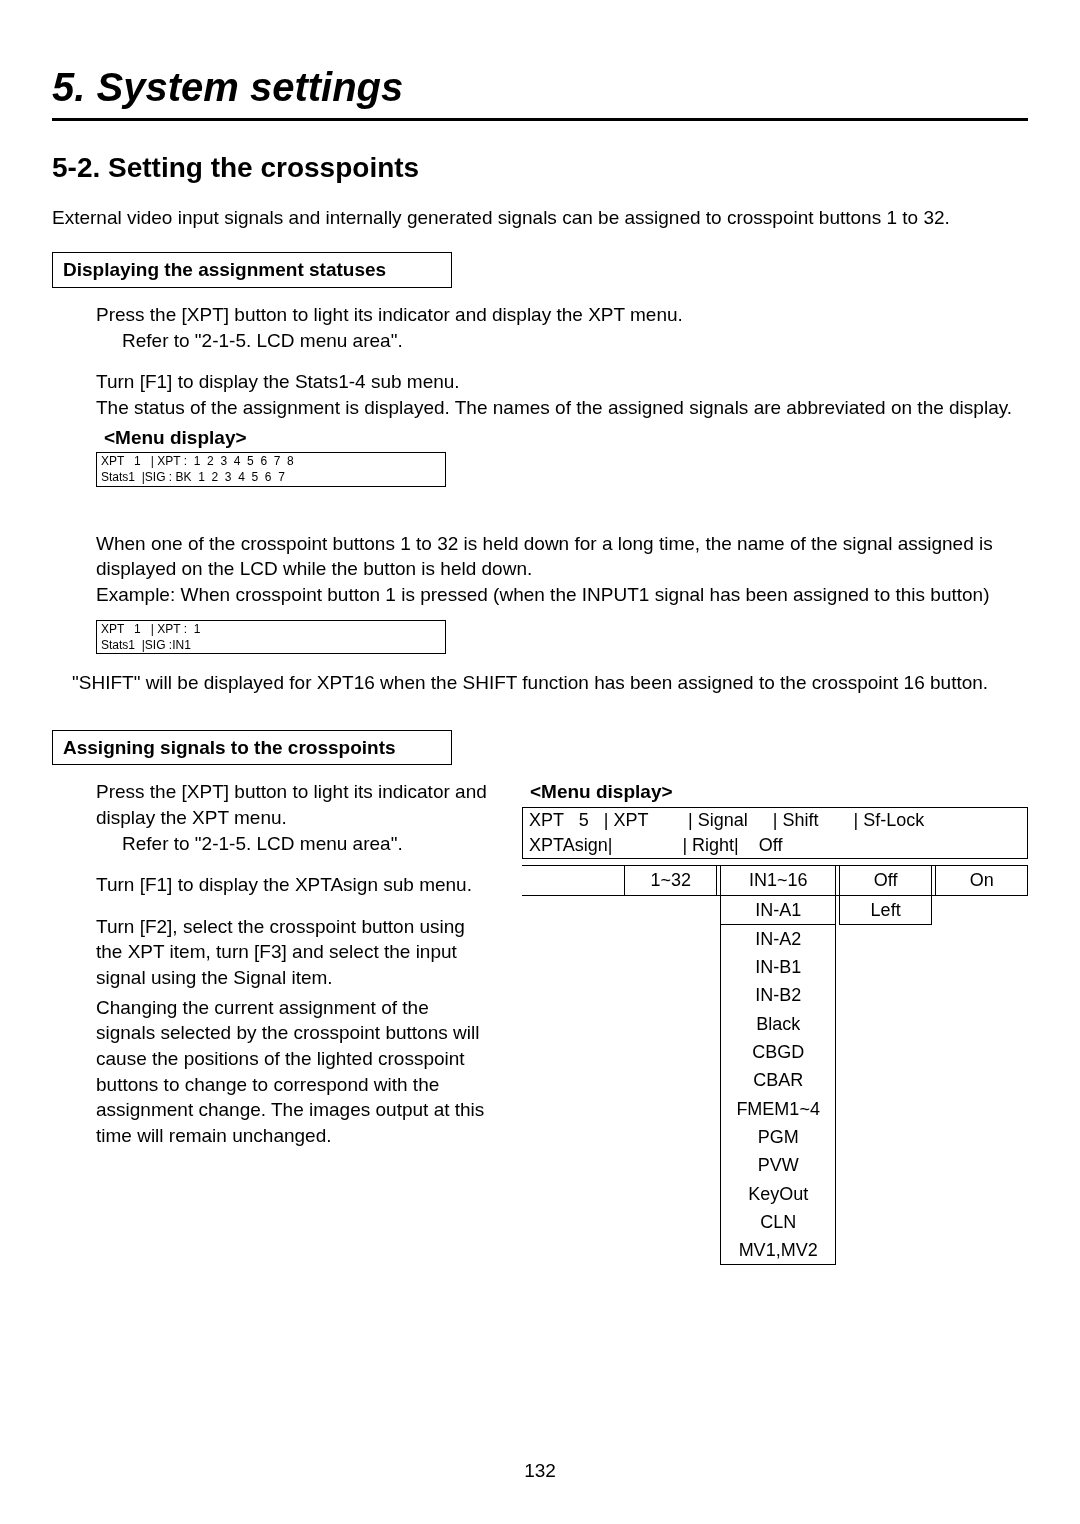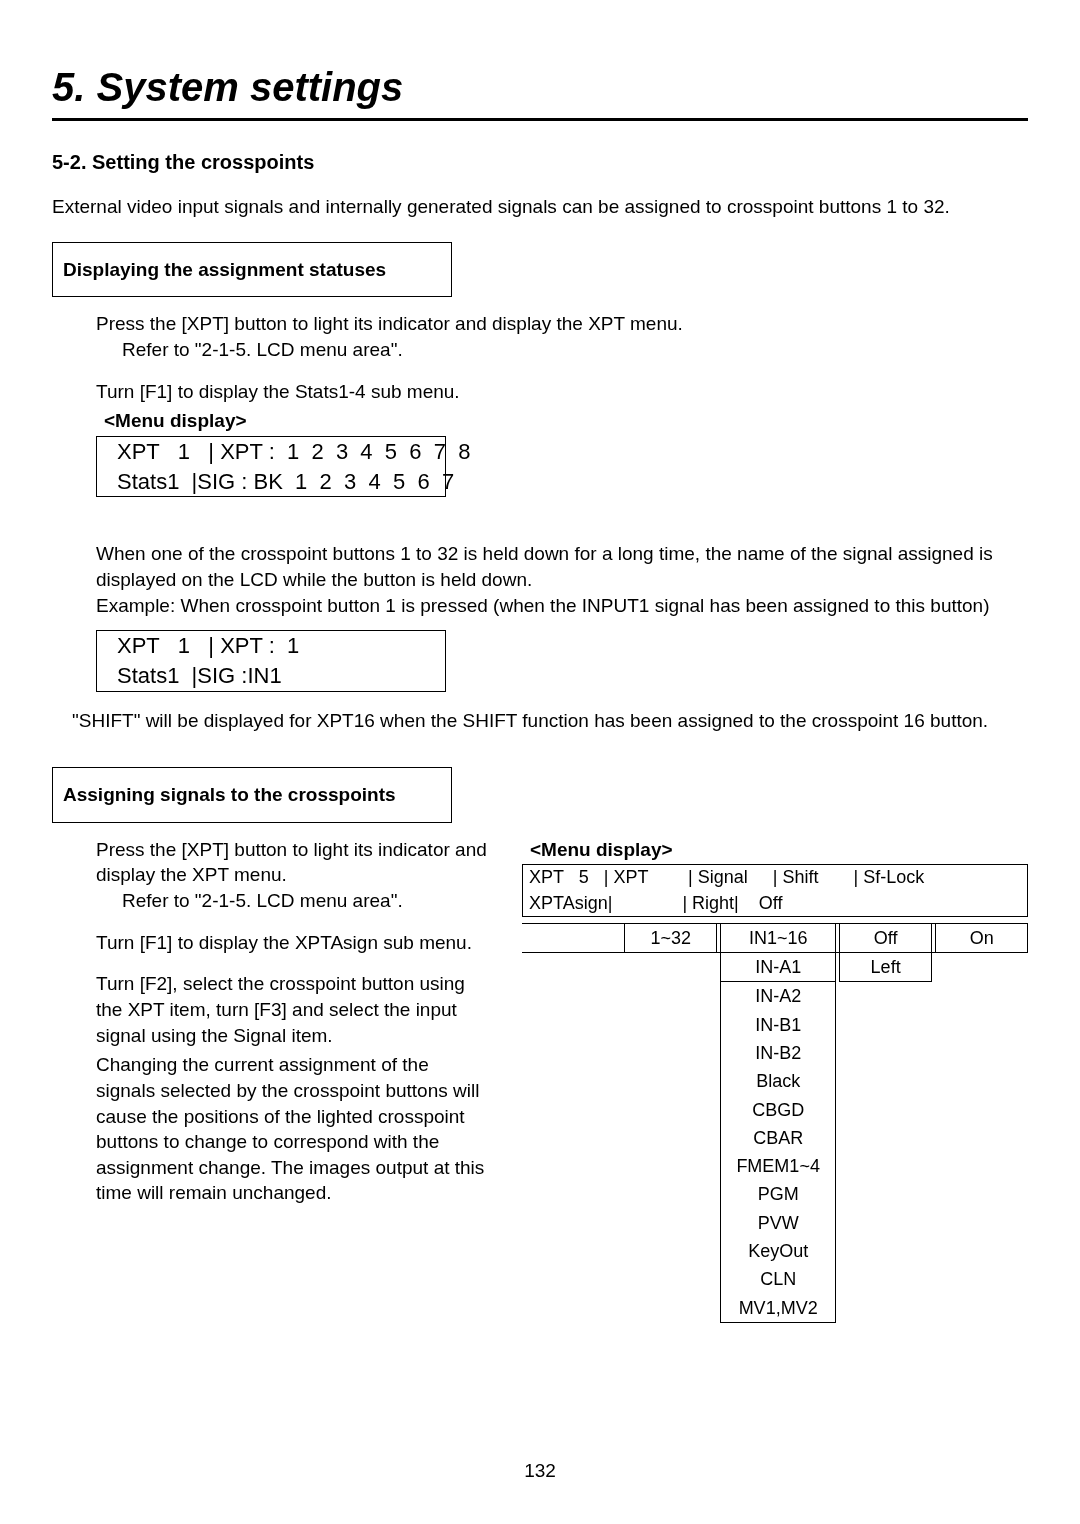--- a/index.html
+++ b/index.html
@@ -16,47 +16,47 @@
   .page { padding: 60px 52px 0 52px; }
   .chapter {
     font-size: 40px;
     font-weight: bold;
     font-style: italic;
     border-bottom: 3px solid #000;
     padding-bottom: 4px;
     margin-bottom: 28px;
   }
   .sec {
-    font-size: 20px;
+    font-size: 28px;
     font-weight: bold;
     margin-bottom: 18px;
   }
   .subsec {
     font-size: 22px;
     font-weight: bold;
     margin-bottom: 14px;
   }
   .intro { margin-bottom: 22px; }
   .label-box {
     border: 1.5px solid #000;
-    padding: 14px 10px;
+    padding: 4px 10px;
     font-weight: bold;
     width: 400px;
     margin-bottom: 14px;
   }
   .indent1 { padding-left: 44px; margin-bottom: 16px; }
   .indent2 { padding-left: 26px; }
   .menu-title { font-weight: bold; margin-bottom: 2px; margin-left: 8px; }
   .lcd {
     border: 1.5px solid #000;
     width: 350px;
     font-family: Arial, Helvetica, sans-serif;
-    font-size: 22px;
+    font-size: 12px;
     line-height: 1.35;
-    padding: 0 4px 0 20px;
+    padding: 0 4px 0 4px;
     white-space: pre;
     margin-bottom: 2px;
   }
   .para { margin-bottom: 12px; }
   .two-col {
     display: flex;
     gap: 30px;
     align-items: flex-start;
   }
   .col-left { width: 440px; }
@@ -116,20 +116,21 @@
 
   <div class="label-box">Displaying the assignment statuses</div>
 
   <div class="indent1">
     <div>Press the [XPT] button to light its indicator and display the XPT menu.</div>
     <div class="indent2">Refer to "2-1-5. LCD menu area".</div>
   </div>
 
   <div class="indent1">
     <div>Turn [F1] to display the Stats1-4 sub menu.</div>
+    <div>The status of the assignment is displayed. The names of the assigned signals are abbreviated on the display.</div>
     <div class="menu-title" style="margin-top:4px;">&lt;Menu display&gt;</div>
     <div class="lcd"><span>XPT   1   | XPT :  1  2  3  4  5  6  7  8</span>
 <span>Stats1  |SIG : BK  1  2  3  4  5  6  7</span></div>
   </div>
 
   <div style="height:28px;"></div>
 
   <div class="indent1">
     <div class="para">
       <span>When one of the crosspoint buttons 1 to 32 is held down for a long time, the name of the signal assigned is displayed on the LCD while the button is held down.</span><br>

